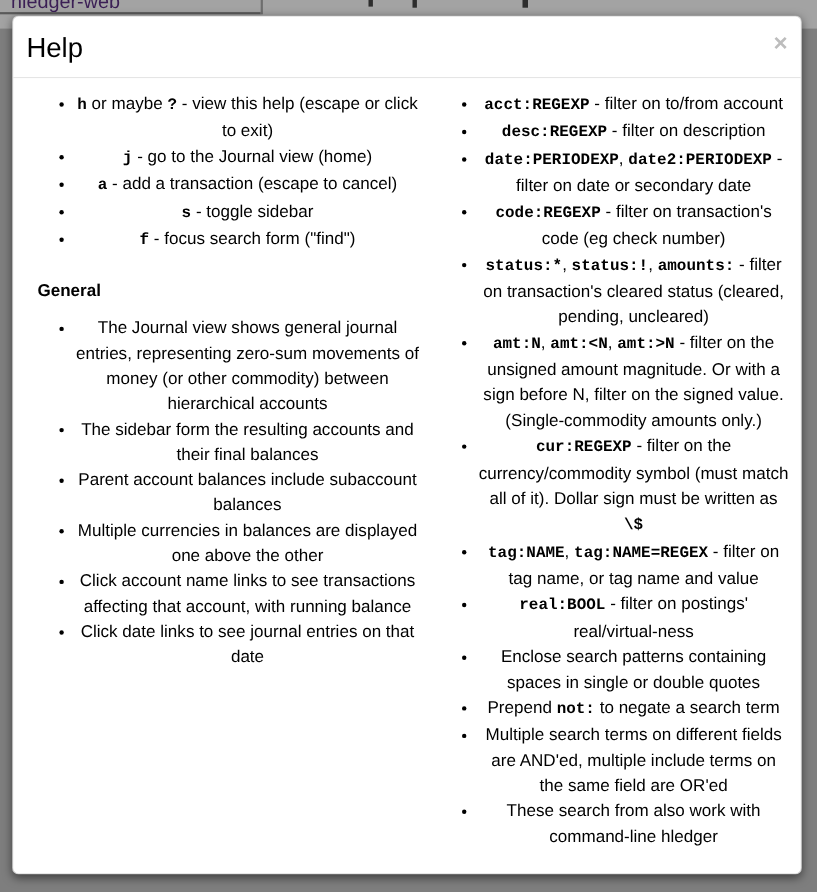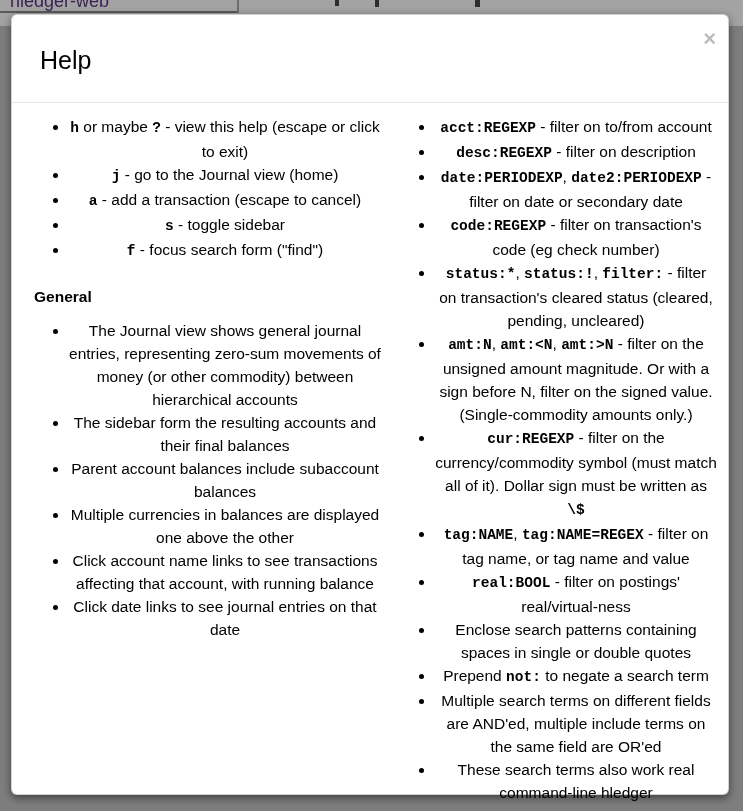--- a/index.html
+++ b/index.html
@@ -34,21 +34,21 @@
     box-shadow:0 3px 9px rgba(0,0,0,0.5);
     box-sizing:border-box;
     color:#000;
   }
   .modal-header{
     position:relative;
     padding:11px 12px 8px 12px;
     border-bottom:1px solid #e5e5e5;
   }
   .modal-title{
-    margin:16px;font-size:25px;line-height:36px;font-weight:400;color:#000;
+    margin:0;font-size:25px;line-height:36px;font-weight:400;color:#000;
   }
   .close-btn{
     position:absolute;right:12px;top:13px;
     background:none;border:none;padding:0;cursor:pointer;
     font-family:"Liberation Sans", sans-serif;
     font-size:22px;font-weight:700;line-height:22px;color:#bdbdbd;
   }
   .modal-body{
     display:flex;flex-direction:row;align-items:flex-start;
     padding:0 11px 16px 0;
@@ -115,25 +115,25 @@
           <li>Click account name links to see transactions affecting that account, with running balance</li>
           <li>Click date links to see journal entries on that date</li>
         </ul>
       </div>
     <div class="col col-right">
         <ul>
           <li><code class="k">acct:REGEXP</code> - filter on to/from account</li>
           <li><code class="k">desc:REGEXP</code> - filter on description</li>
           <li><code class="k">date:PERIODEXP</code>, <code class="k">date2:PERIODEXP</code> - filter on date or secondary date</li>
           <li><code class="k">code:REGEXP</code> - filter on transaction's code (eg check number)</li>
-          <li><code class="k">status:*</code>, <code class="k">status:!</code>, <code class="k">filter:</code> - filter on transaction's cleared status (cleared, pending, uncleared)</li>
+          <li><code class="k">status:*</code>, <code class="k">status:!</code>, <code class="k">amounts:</code> - filter on transaction's cleared status (cleared, pending, uncleared)</li>
           <li><code class="k">amt:N</code>, <code class="k">amt:&lt;N</code>, <code class="k">amt:&gt;N</code> - filter on the unsigned amount magnitude. Or with a sign before N, filter on the signed value. (Single-commodity amounts only.)</li>
           <li><code class="k">cur:REGEXP</code> - filter on the currency/commodity symbol (must match all of it). Dollar sign must be written as <code class="k">\$</code></li>
           <li><code class="k">tag:NAME</code>, <code class="k">tag:NAME=REGEX</code> - filter on tag name, or tag name and value</li>
           <li><code class="k">real:BOOL</code> - filter on postings' real/virtual-ness</li>
           <li>Enclose search patterns containing spaces in single or double quotes</li>
           <li>Prepend <code class="k">not:</code> to negate a search term</li>
           <li>Multiple search terms on different fields are AND'ed, multiple include terms on the same field are OR'ed</li>
-          <li>These search terms also work real command-line hledger</li>
+          <li>These search from also work with command-line hledger</li>
         </ul>
       </div>
   </div>
 </div>
 
 </body></html>

